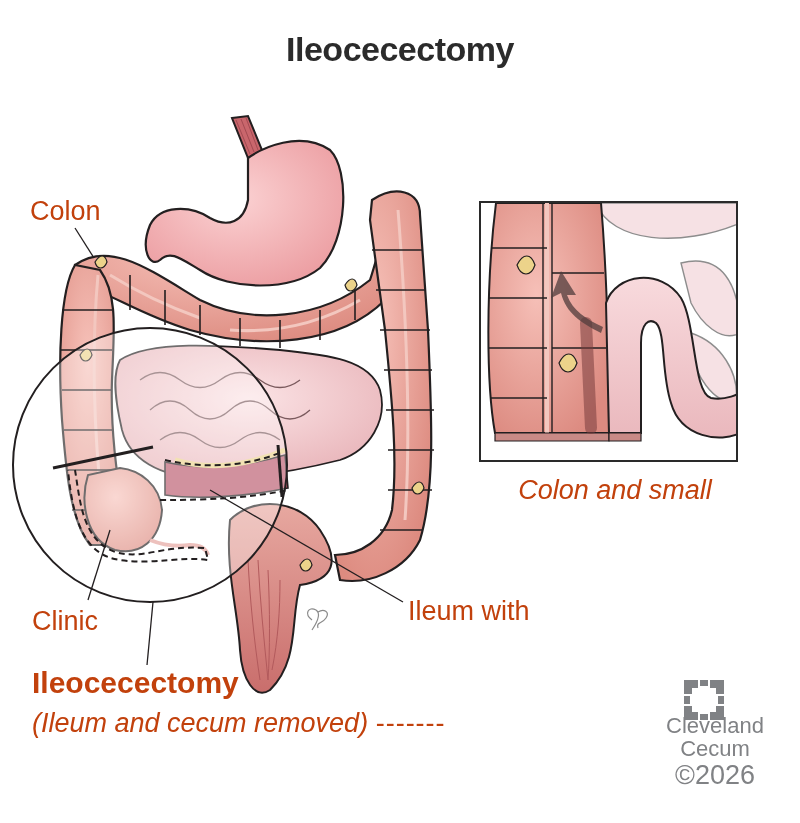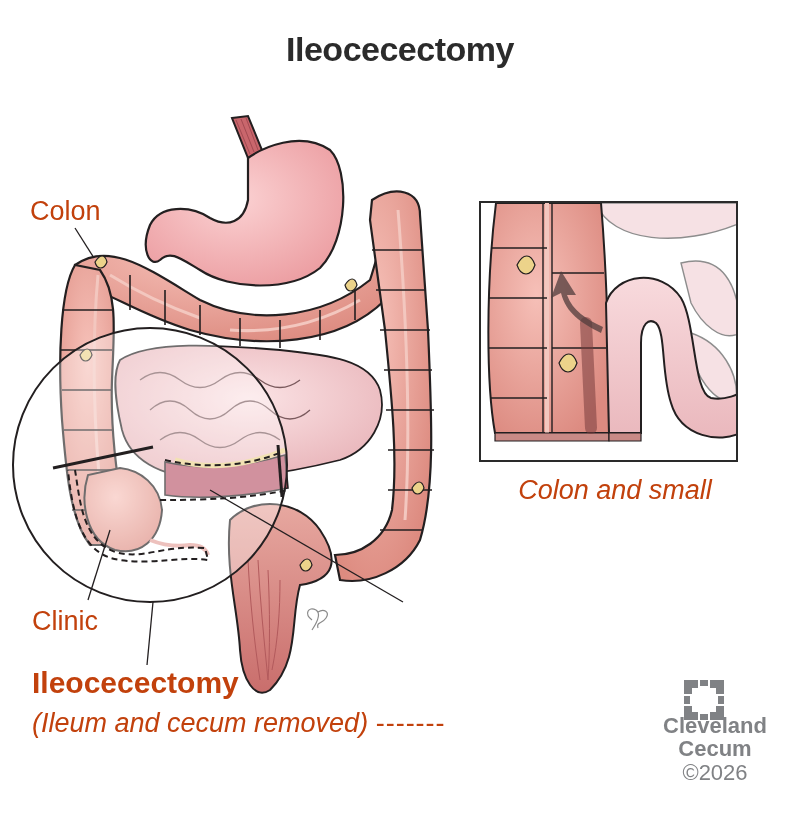--- a/index.html
+++ b/index.html
@@ -9,23 +9,23 @@
              font-size: 34px; font-weight: bold; letter-spacing: -0.5px; color: #2b2b2b; }
     .label { position: absolute; font-size: 27px; line-height: 32px; color: #c2410c; white-space: nowrap; }
     .label.bold { font-weight: bold; font-size: 30px; }
     .label.italic { font-style: italic; }
     .center { text-align: center; font-style: italic; }
     .art { position: absolute; left: 0; top: 0; width: 800px; height: 823px; }
     .inset { position: absolute; left: 479px; top: 201px; width: 259px; height: 261px;
              border: 2px solid #2a2a2a; background: #ffffff; overflow: hidden; box-sizing: border-box; }
     .logo { position: absolute; left: 684px; top: 680px; width: 40px; height: 40px; }
     .logo-text { position: absolute; left: 640px; width: 150px; text-align: center;
-                 color: #808285; font-weight: bold; font-size: 22px; line-height: 24px; }
+                 color: #808285; font-weight: normal; font-size: 22px; line-height: 24px; }
     .copyright { position: absolute; left: 640px; width: 150px; text-align: center;
-                 color: #808285; font-size: 22px; top: 760px; }
+                 color: #808285; font-size: 27px; top: 760px; }
   </style>
 </head>
 <body>
 
 <div class="title">Ileocecectomy</div>
 
 <svg class="art" viewBox="0 0 800 823" xmlns="http://www.w3.org/2000/svg">
   <defs>
     <radialGradient id="gColon" cx="40%" cy="35%" r="70%">
       <stop offset="0%" stop-color="#f7c3bb"></stop>
@@ -152,20 +152,21 @@
   </svg>
 </div>
 
 <div class="label center" style="left:440px; top:472px; width:350px; line-height:36px;">
   <div>Colon and small</div>
 </div>
 
 <div class="label" style="left:30px; top:195px;">Colon</div>
 <div class="label" style="left:32px; top:605px;">Clinic</div>
 <div class="label" style="left:408px; top:595px;">
+  <div>Ileum with</div>
 </div>
 <div class="label bold" style="left:32px; top:667px;">Ileocecectomy</div>
 <div class="label italic" style="left:32px; top:707px;text-align:center;">
   <span>(Ileum and cecum removed)</span>
   <span style="font-style:normal; letter-spacing:1px;">-------</span>
 </div>
 
 <svg class="logo" viewBox="0 0 40 40" xmlns="http://www.w3.org/2000/svg">
   <path d="M0 0 H14 V8 H8 V14 H0 Z M26 0 H40 V14 H32 V8 H26 Z M0 26 H8 V32 H14 V40 H0 Z M32 26 H40 V40 H26 V32 H32 Z" fill="#808285"></path>
   <rect x="16" y="0" width="8" height="6" fill="#808285"></rect>

